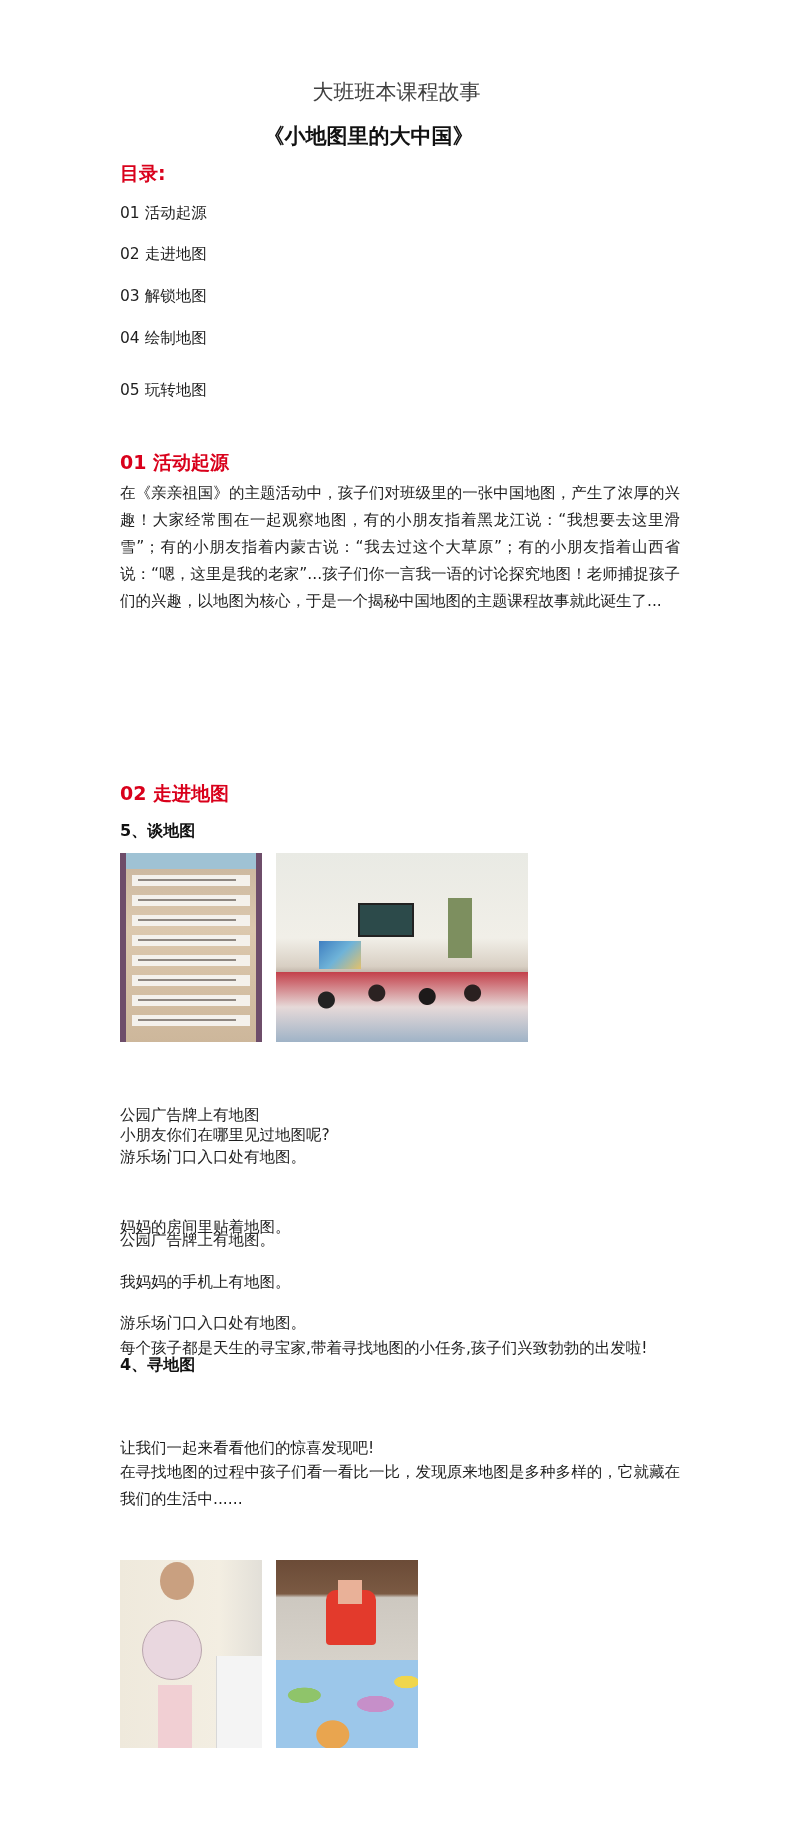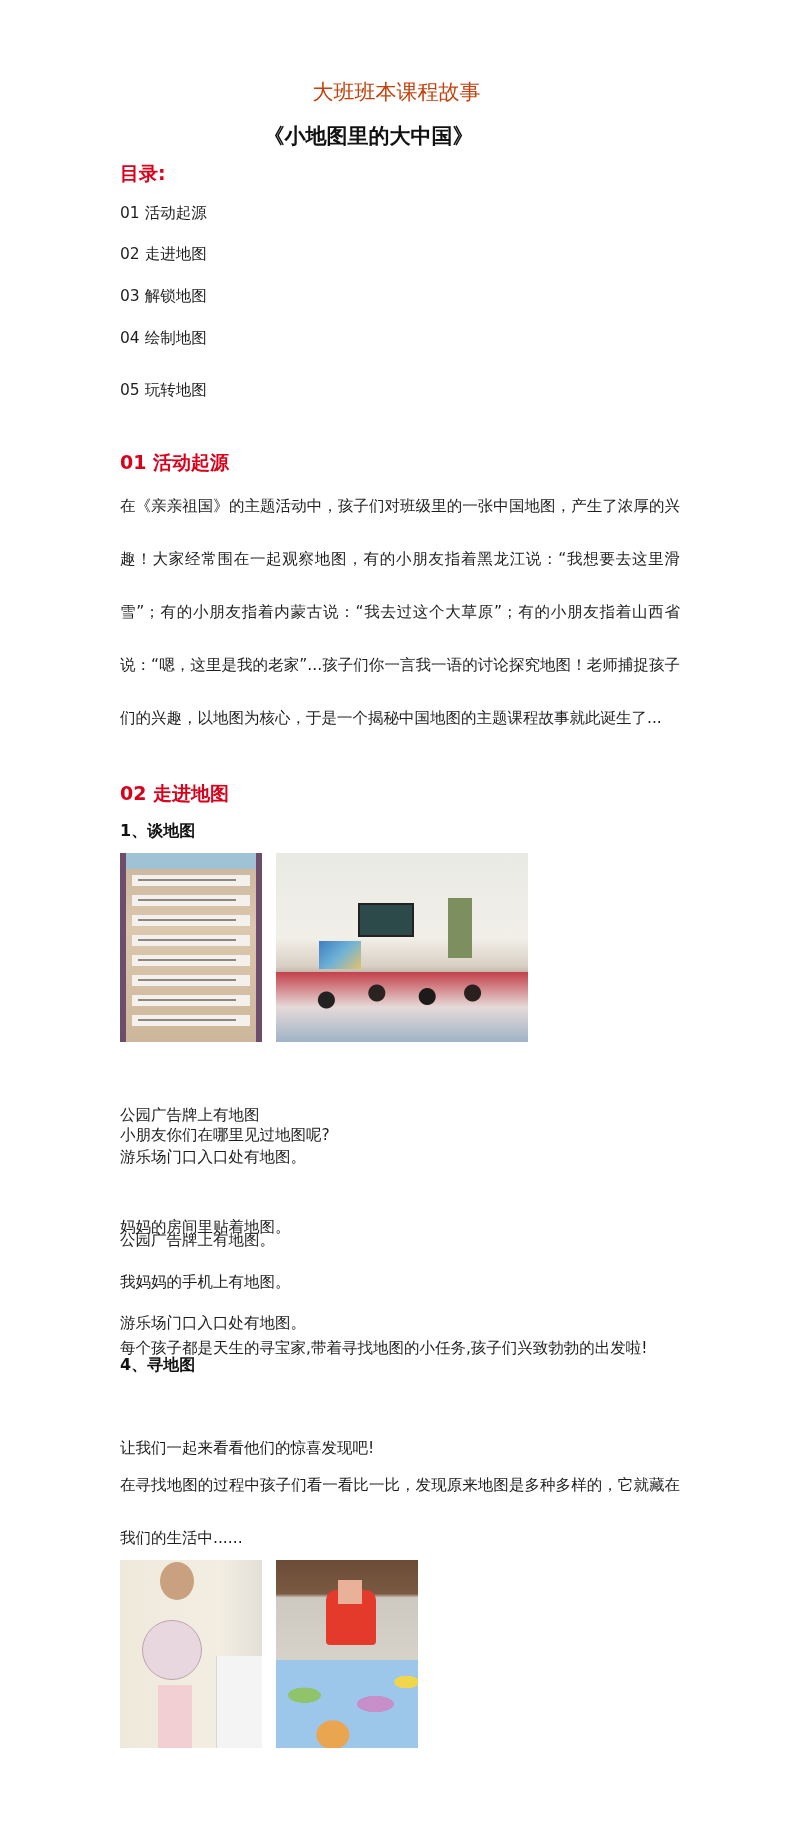--- a/index.html
+++ b/index.html
@@ -1,24 +1,24 @@
 <!DOCTYPE html>
 <html><head>
 <meta charset="utf-8">
 <style>
   html, body { margin: 0; padding: 0; background: #ffffff; }
   body { width: 793px; height: 1829px; position: relative; overflow: hidden;
          font-family: "DejaVu Sans", "Liberation Sans", sans-serif; color: #1a1a1a; }
   .abs { position: absolute; white-space: nowrap; }
-  .title { left: 0; width: 793px; text-align: center; font-size: 21px; top: 78px; font-weight: normal; color: #c2410c; letter-spacing: 0px; }
+  .title { left: 0; width: 793px; text-align: center; font-size: 21px; top: 78px; font-weight: normal; color: #404040; letter-spacing: 0px; }
   .subtitle { left: 0; width: 737px; text-align: center; font-size: 21px; top: 122px; font-weight: bold; color: #111; }
   .red { color: #d9001b; font-weight: bold; font-size: 19px; }
   .txt { font-size: 15.5px; left: 120px; color: #1e1e1e; }
   .bold { font-weight: bold; color: #111; font-size: 16px; }
-  .para { position: absolute; left: 120px; width: 560px; font-size: 15.5px; line-height: 53px; color: #1e1e1e; white-space: normal; text-align: justify; }
+  .para { position: absolute; left: 120px; width: 560px; font-size: 15.5px; line-height: 27px; color: #1e1e1e; white-space: normal; text-align: justify; }
   .photo { position: absolute; overflow: hidden; }
   
   .p1 { left: 120px; top: 853px; width: 142px; height: 189px;
         background: linear-gradient(180deg, #c9b59d 0%, #dcc8ae 40%, #cdb79b 100%);
         border-left: 6px solid #6e4d6a; border-right: 6px solid #6e4d6a; box-sizing: border-box; }
   .p1 .strip { position: absolute; left: 6px; right: 6px; height: 11px; background: #f4f1ec; }
   .p1 .strip::after { content: ""; position: absolute; left: 6px; right: 14px; top: 4px; height: 2px; background: #3a2f2a; opacity: .55; }
   .p1 .head { position: absolute; left: 0; right: 0; top: 0; height: 16px; background: #9fc2d4; }
   
   .p2 { left: 276px; top: 853px; width: 252px; height: 189px;
@@ -63,21 +63,21 @@
   <div class="abs txt" style="top:244px;">02 走进地图</div>
   <div class="abs txt" style="top:286px;">03 解锁地图</div>
   <div class="abs txt" style="top:328px;">04 绘制地图</div>
   <div class="abs txt" style="top:369px;margin-top:11px;">05 玩转地图</div>
 </div>
 
 <div class="abs red" style="left:120px; top:450px;">01 活动起源</div>
 <div class="para" style="top:480px;">在《亲亲祖国》的主题活动中，孩子们对班级里的一张中国地图，产生了浓厚的兴趣！大家经常围在一起观察地图，有的小朋友指着黑龙江说：“我想要去这里滑雪”；有的小朋友指着内蒙古说：“我去过这个大草原”；有的小朋友指着山西省说：“嗯，这里是我的老家”...孩子们你一言我一语的讨论探究地图！老师捕捉孩子们的兴趣，以地图为核心，于是一个揭秘中国地图的主题课程故事就此诞生了...</div>
 
 <div class="abs red" style="left:120px; top:781px;">02 走进地图</div>
-<div class="abs bold" style="left:120px; top:821px;">1、谈地图</div>
+<div class="abs bold" style="left:120px; top:821px;">5、谈地图</div>
 
 <div class="photo p1">
   <div class="head"></div>
   <div class="strip" style="top:22px;"></div>
   <div class="strip" style="top:42px;"></div>
   <div class="strip" style="top:62px;"></div>
   <div class="strip" style="top:82px;"></div>
   <div class="strip" style="top:102px;"></div>
   <div class="strip" style="top:122px;"></div>
   <div class="strip" style="top:142px;"></div>

